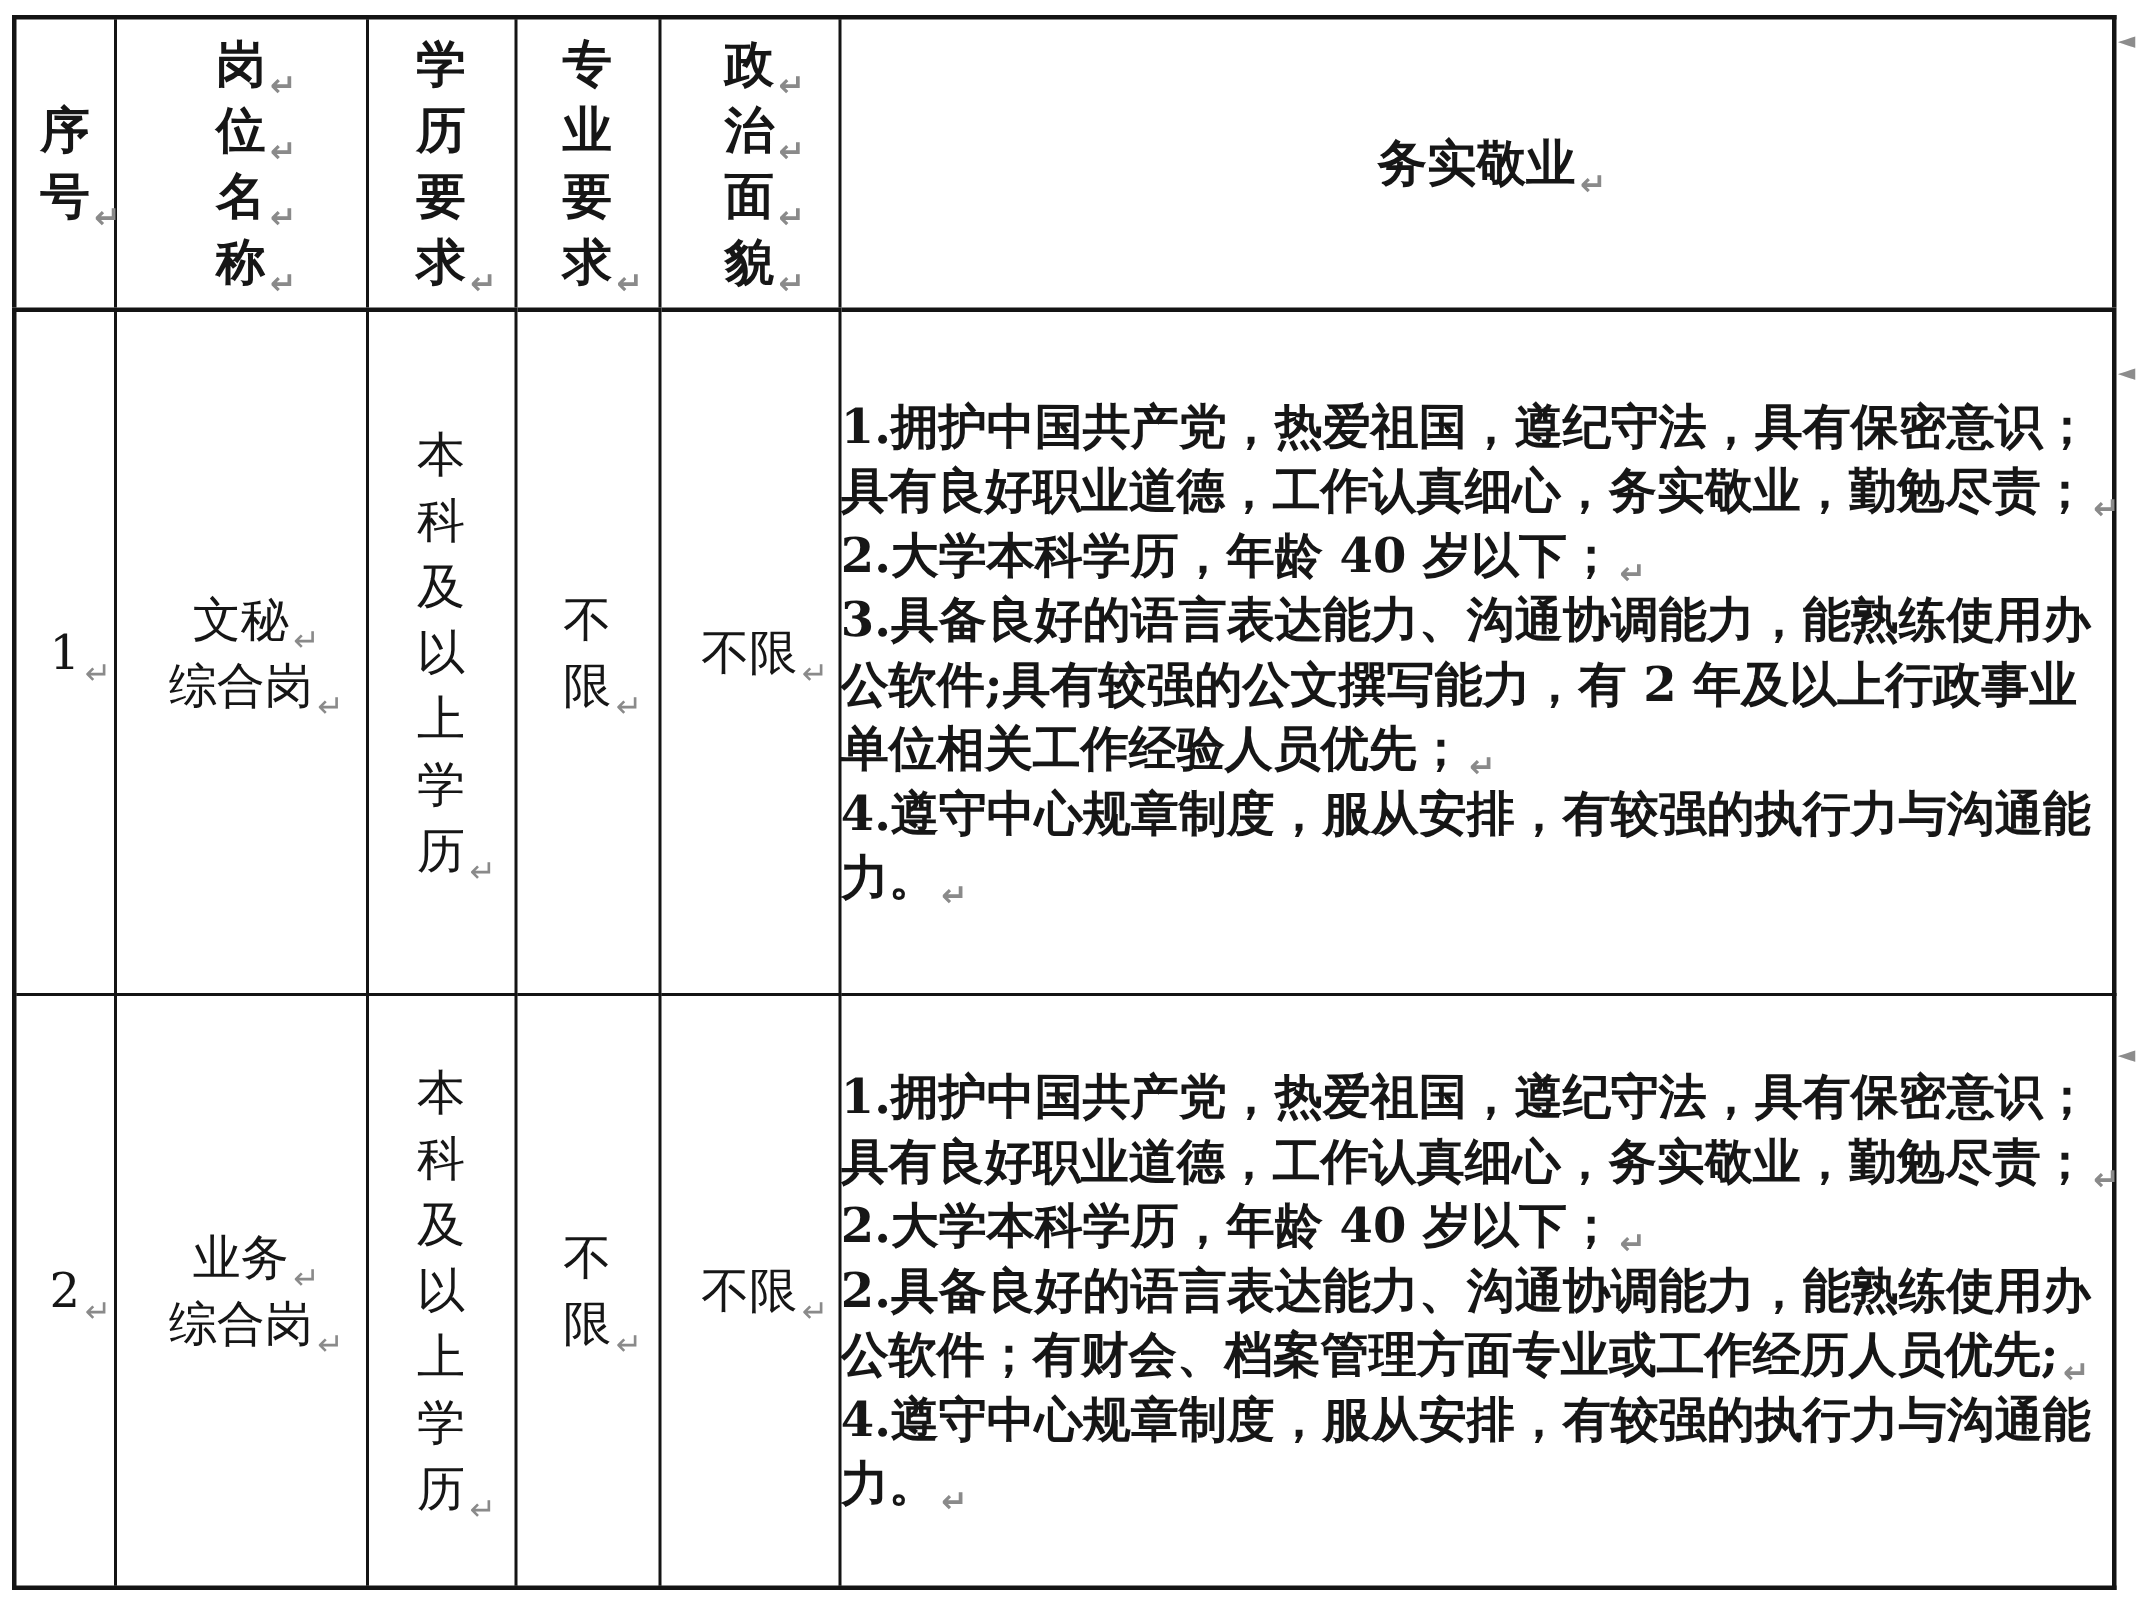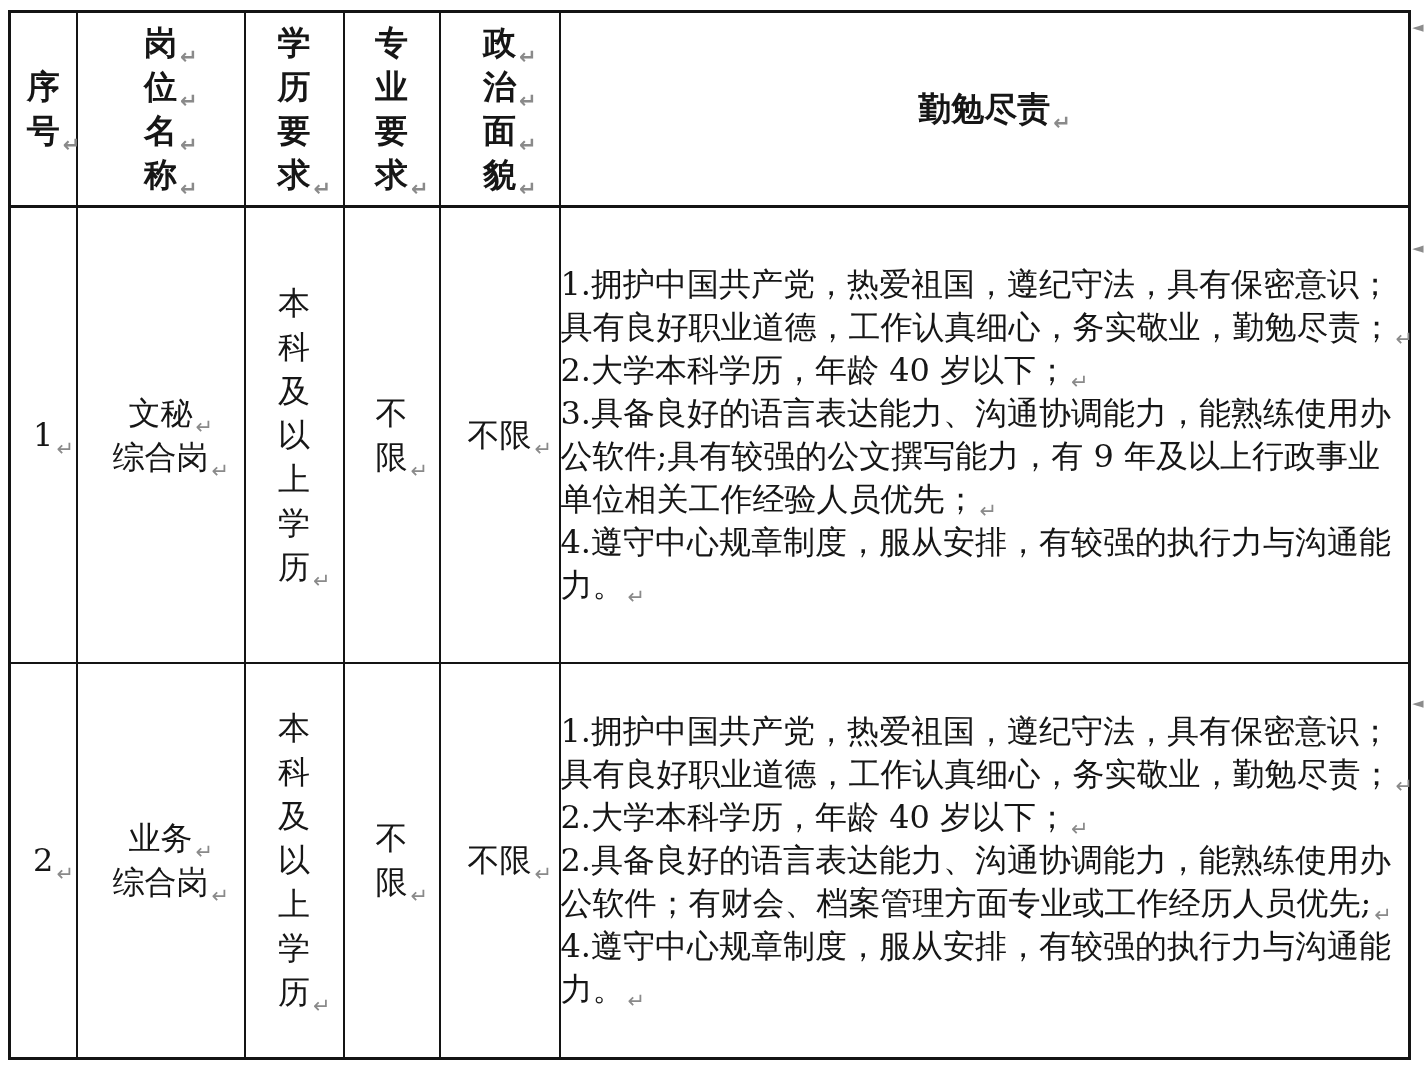--- a/index.html
+++ b/index.html
@@ -19,21 +19,21 @@
     vertical-align:middle;
     padding:0;
     font-weight:normal;
   }
   tr.hdr th{border-bottom:3px solid #141414;}
   
   .ln{position:relative;text-align:center;line-height:44px;font-size:32px;white-space:pre;}
   tr.hdr .ln{font-weight:bold;font-size:33px;line-height:44px;}
   
   td.q{padding:0 30px 0 9px;}
-  td.q .ln{text-align:left;white-space:normal;line-height:43px;font-size:32px;}
+  td.q .ln{text-align:left;white-space:normal;line-height:43px;font-size:32px;font-weight:bold;}
   
   .mk{
     position:absolute;
     color:#8a8a8a;
     font-family:"DejaVu Sans","Liberation Sans",sans-serif;
     font-size:21px;
     margin-left:3px;
     margin-top:14px;
   }
   td.q .mk{margin-top:12px;}
@@ -83,21 +83,21 @@
             <div class="ln"><span>要</span></div>
             <div class="ln"><span>求</span><span class="mk">↵</span></div>
           </th>
       <th>
             <div class="ln"><span>政</span><span class="mk">↵</span></div>
             <div class="ln"><span>治</span><span class="mk">↵</span></div>
             <div class="ln"><span>面</span><span class="mk">↵</span></div>
             <div class="ln"><span>貌</span><span class="mk">↵</span></div>
           </th>
       <th>
-            <div class="ln"><span>勤勉尽责</span><span class="mk">↵</span></div>
+            <div class="ln"><span>务实敬业</span><span class="mk">↵</span></div>
           </th>
     </tr>
     <tr style="height:456px">
       <td>
             <div class="ln"><span>1</span><span class="mk">↵</span></div>
           </td>
       <td>
             <div class="ln"><span>文秘</span><span class="mk">↵</span></div>
             <div class="ln"><span>综合岗</span><span class="mk">↵</span></div>
           </td>
@@ -113,21 +113,21 @@
       <td>
             <div class="ln"><span>不</span></div>
             <div class="ln"><span>限</span><span class="mk">↵</span></div>
           </td>
       <td>
             <div class="ln"><span>不限</span><span class="mk">↵</span></div>
           </td>
       <td class="q">
             <div class="ln"><span>1.拥护中国共产党，热爱祖国，遵纪守法，具有保密意识；具有良好职业道德，工作认真细心，务实敬业，勤勉尽责；</span><span class="mk">↵</span></div>
             <div class="ln"><span>2.大学本科学历，年龄 40 岁以下；</span><span class="mk">↵</span></div>
-            <div class="ln"><span>3.具备良好的语言表达能力、沟通协调能力，能熟练使用办公软件;具有较强的公文撰写能力，有 9 年及以上行政事业单位相关工作经验人员优先；</span><span class="mk">↵</span></div>
+            <div class="ln"><span>3.具备良好的语言表达能力、沟通协调能力，能熟练使用办公软件;具有较强的公文撰写能力，有 2 年及以上行政事业单位相关工作经验人员优先；</span><span class="mk">↵</span></div>
             <div class="ln"><span>4.遵守中心规章制度，服从安排，有较强的执行力与沟通能力。</span><span class="mk">↵</span></div>
           </td>
     </tr>
     <tr style="height:396px">
       <td>
             <div class="ln"><span>2</span><span class="mk">↵</span></div>
           </td>
       <td>
             <div class="ln"><span>业务</span><span class="mk">↵</span></div>
             <div class="ln"><span>综合岗</span><span class="mk">↵</span></div>

